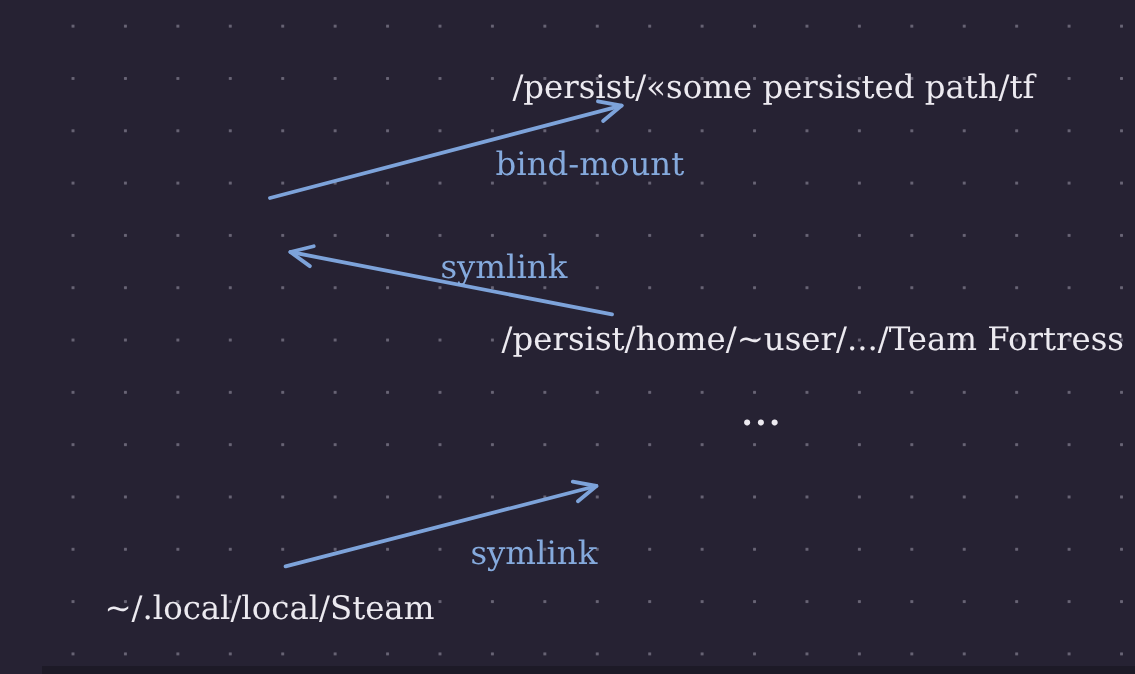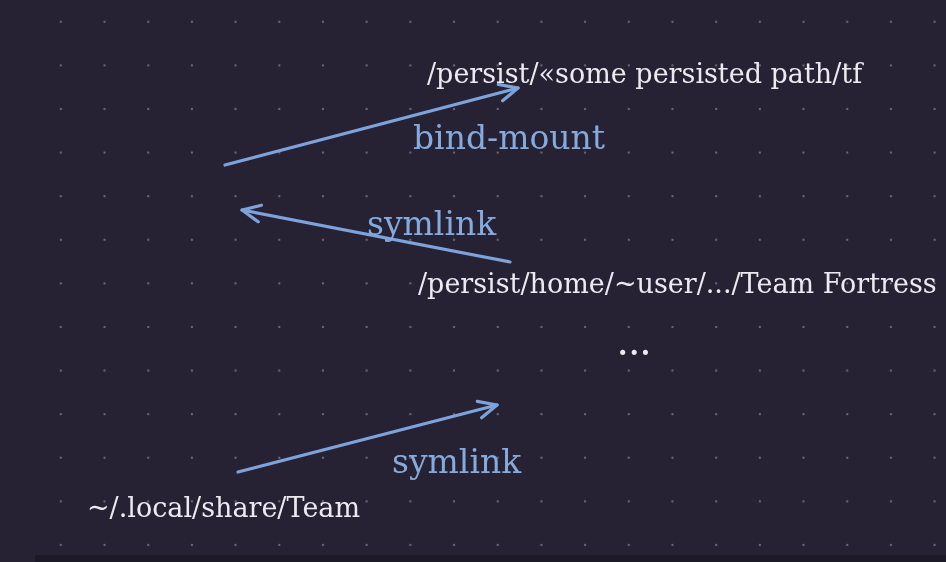--- a/index.html
+++ b/index.html
@@ -34,21 +34,21 @@
   .node {
     position: absolute;
     color: #eceaf0;
     font-size: 27px;
     line-height: 32px;
     white-space: nowrap;
   }
   .edge-label {
     position: absolute;
     color: #85aadd;
-    font-size: 33px;
+    font-size: 27px;
     line-height: 32px;
     white-space: nowrap;
   }
   .ellipsis {
     position: absolute;
     color: #eceaf0;
     font-size: 27px;
     line-height: 32px;
     letter-spacing: 2px;
     font-weight: bold;
@@ -90,17 +90,17 @@
 
   <div class="edge-label" style="left:332px; top:208px">symlink</div>
 
   <div class="node" style="left:383px; top:268px">/persist/home/~user/.../Team Fortress 2/tf</div>
 
   <div class="ellipsis" style="left:583px; top:330px">...</div>
 
 
   <div class="edge-label" style="left:357px; top:446px">symlink</div>
 
-  <div class="node" style="left:52px; top:492px">~/.local/share/Team</div>
+  <div class="node" style="left:52px; top:492px">~/.local/local/Steam</div>
 
   <div class="bottom-strip"></div>
 
 </div>
 
 </body></html>

